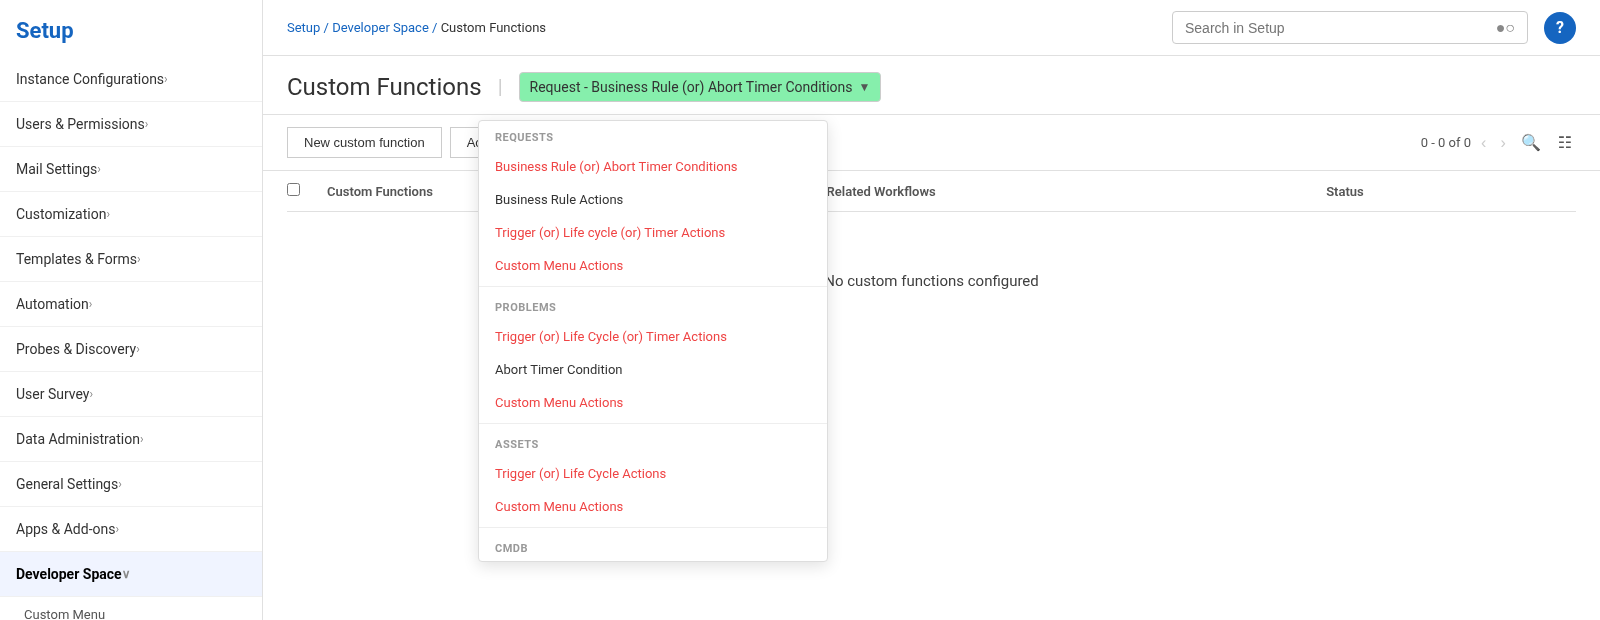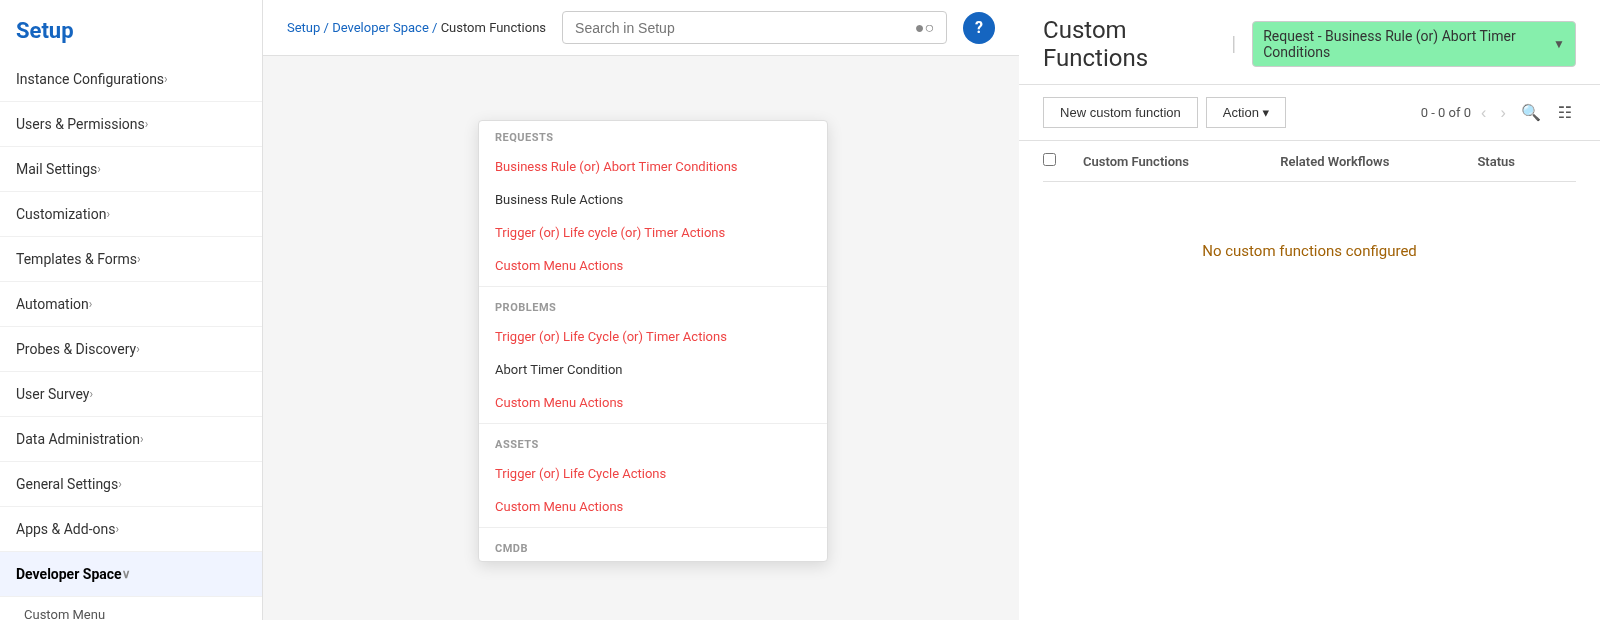--- a/index.html
+++ b/index.html
@@ -8,27 +8,27 @@
     
     .sidebar { width: 263px; background: #fff; border-right: 1px solid #e0e0e0; display: flex; flex-direction: column; height: 620px; overflow-y: auto; flex-shrink: 0; }
     .sidebar-title { padding: 18px 16px 14px; font-size: 22px; font-weight: 700; color: #1565c0; }
     .sidebar-item { display: flex; align-items: center; justify-content: flex-start; padding: 14px 16px; cursor: pointer; border-bottom: 1px solid #f0f0f0; font-size: 14px; color: #333; }
     .sidebar-item.active { font-weight: 700; color: #000; }
     .sidebar-item .chevron { color: #888; font-size: 12px; }
     .sidebar-item.expanded { background: #f0f4ff; }
     .sidebar-subitem { padding: 10px 20px 10px 24px; font-size: 13px; color: #555; cursor: pointer; border-bottom: 1px solid #f0f0f0; }
 
     
-    .main { flex: 1; display: flex; flex-direction: row; overflow: hidden; }
+    .main { flex: 1; display: flex; flex-direction: column; overflow: hidden; }
 
     
     .header { background: #fff; border-bottom: 1px solid #e0e0e0; padding: 0 24px; display: flex; align-items: center; height: 56px; gap: 16px; }
     .breadcrumb { font-size: 13px; color: #888; flex-shrink: 0; }
     .breadcrumb span { color: #1565c0; cursor: pointer; }
-    .search-box { margin-left: auto; display: flex; align-items: center; border: 1px solid #ccc; border-radius: 4px; padding: 6px 12px; width: 385px; background: #fff; }
+    .search-box { margin-left: auto; display: flex; align-items: center; border: 1px solid #ccc; border-radius: 4px; padding: 6px 12px; width: 356px; background: #fff; }
     .search-box input { border: none; outline: none; font-size: 14px; color: #333; flex: 1; background: transparent; }
     .search-icon { color: #888; font-size: 16px; cursor: pointer; }
     .help-btn { width: 32px; height: 32px; background: #1565c0; border-radius: 50%; display: flex; align-items: center; justify-content: center; color: #fff; font-weight: 700; font-size: 16px; cursor: pointer; flex-shrink: 0; }
 
     
     .page-content { flex: 1; background: #fff; overflow: auto; }
 
     
     .page-header { padding: 16px 24px 0; display: flex; align-items: center; gap: 12px; border-bottom: 1px solid #e0e0e0; padding-bottom: 12px; }
     .page-title { font-size: 24px; font-weight: 400; color: #333; }
@@ -42,21 +42,21 @@
     .toolbar-right { margin-left: auto; display: flex; align-items: center; gap: 8px; color: #888; font-size: 13px; justify-content: center; }
     .toolbar-icon { cursor: pointer; color: #555; font-size: 16px; padding: 4px; }
 
     
     .table-wrap { padding: 0 24px; }
     .table-header { display: flex; align-items: center; padding: 12px 0; border-bottom: 1px solid #e0e0e0; font-size: 13px; color: #555; font-weight: 600; }
     .col-check { width: 40px; }
     .col-name { flex: 2; }
     .col-workflows { flex: 2; }
     .col-status { flex: 1; }
-    .empty-state { padding: 60px 24px; text-align: center; color: #a16207; font-size: 15px; }
+    .empty-state { padding: 60px 24px; text-align: center; color: #404040; font-size: 15px; }
     .dropdown-menu { position: absolute; top: 120px; left: 478px; width: 350px; background: #fff; border: 1px solid #ddd; border-radius: 4px; box-shadow: 0 4px 16px rgba(0,0,0,0.12); z-index: 100; overflow-y: auto; max-height: 460px; }
     .dropdown-section-header { padding: 10px 16px 6px; font-size: 11px; font-weight: 700; color: #999; letter-spacing: 0.5px; text-transform: uppercase; }
     .dropdown-item { padding: 9px 16px; font-size: 13px; color: #ef4444; cursor: pointer; }
     .dropdown-item.plain { color: #333; }
     .dropdown-divider { border: none; border-top: 1px solid #eee; margin: 4px 0; }
 
     
     .dropdown-menu::-webkit-scrollbar { width: 6px; }
     .dropdown-menu::-webkit-scrollbar-thumb { background: #ccc; border-radius: 3px; }
 

